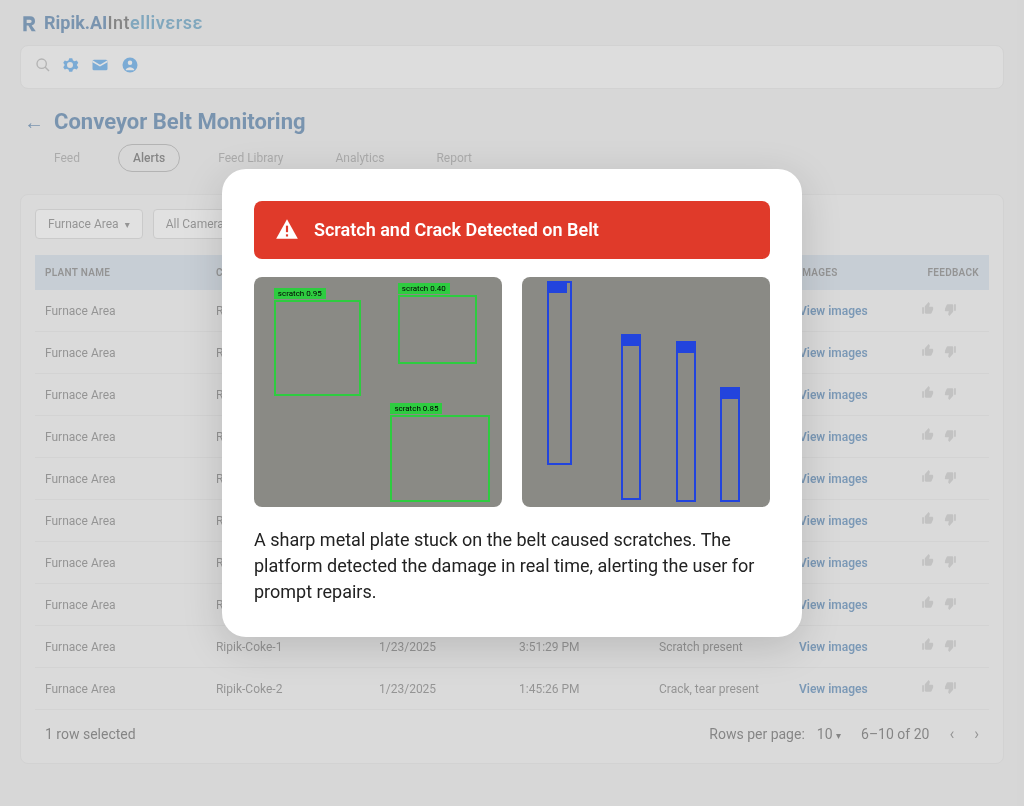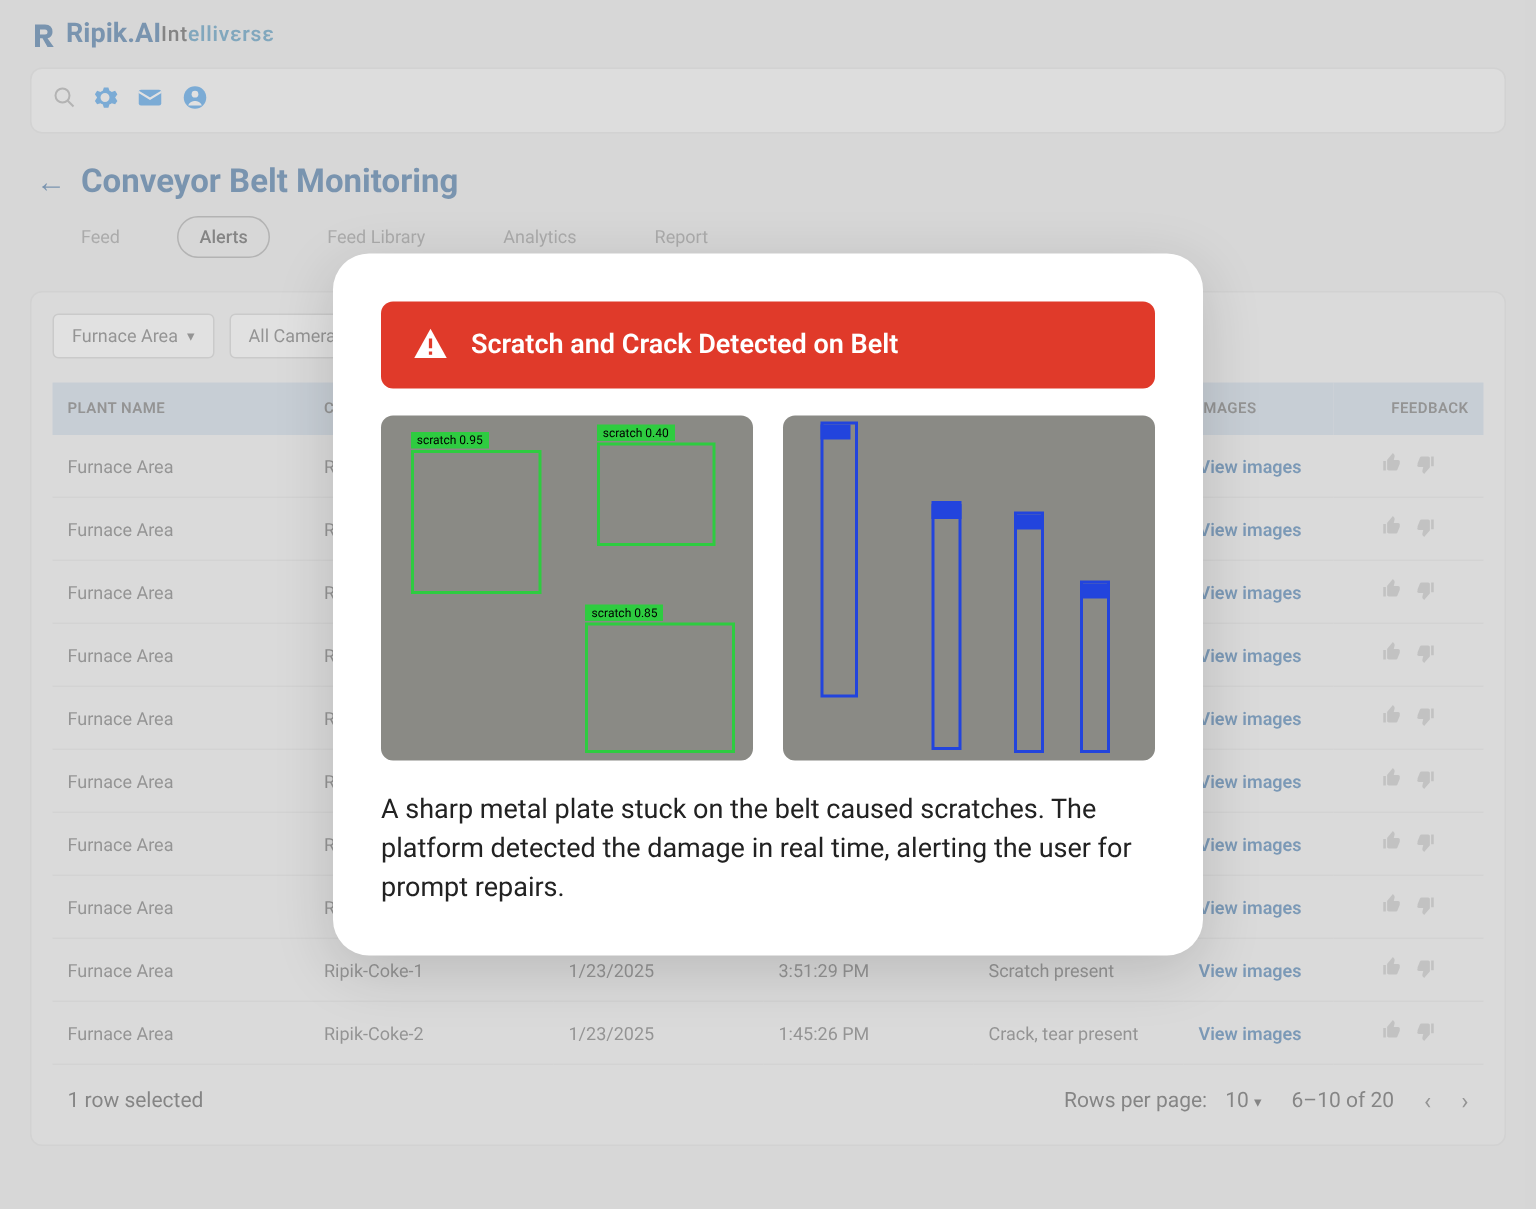--- a/index.html
+++ b/index.html
@@ -1,21 +1,21 @@
 <!DOCTYPE html>
 <html><head>
 <meta charset="utf-8">
 <style>
 * { margin: 0; padding: 0; box-sizing: border-box; font-family: -apple-system, BlinkMacSystemFont, 'Segoe UI', Roboto, sans-serif; }
 body { background: #e8e8e8; width: 1024px; height: 806px; overflow: hidden; position: relative; }
 
 .logo-row { display: flex; align-items: center; padding: 12px 20px; }
 .logo-left { display: flex; align-items: center; gap: 4px; color: #1a5490; font-weight: 700; font-size: 18px; }
 .logo-left svg { width: 20px; height: 20px; }
-.logo-center { font-size: 14px; font-weight: 500; color: #333; letter-spacing: 0.5px; }
+.logo-center { font-size: 18px; font-weight: 500; color: #333; letter-spacing: 0.5px; }
 .logo-center .int { color: #333; }
 .logo-center .elli { color: #2a7fb0; font-weight: 600; }
 .logo-center .verse { color: #2a7fb0; font-weight: 600; }
 
 .search-bar { display: flex; align-items: center; background: #f5f5f5; border: 1px solid #ddd; border-radius: 8px; margin: 0 20px; padding: 10px 14px; }
 .search-bar input { flex: 1; border: none; background: transparent; outline: none; font-size: 14px; color: #666; }
 .search-icon { color: #999; margin-right: 10px; }
 .search-actions { display: flex; gap: 12px; align-items: center; }
 .search-actions span { color: #1e88e5; cursor: pointer; }
 

